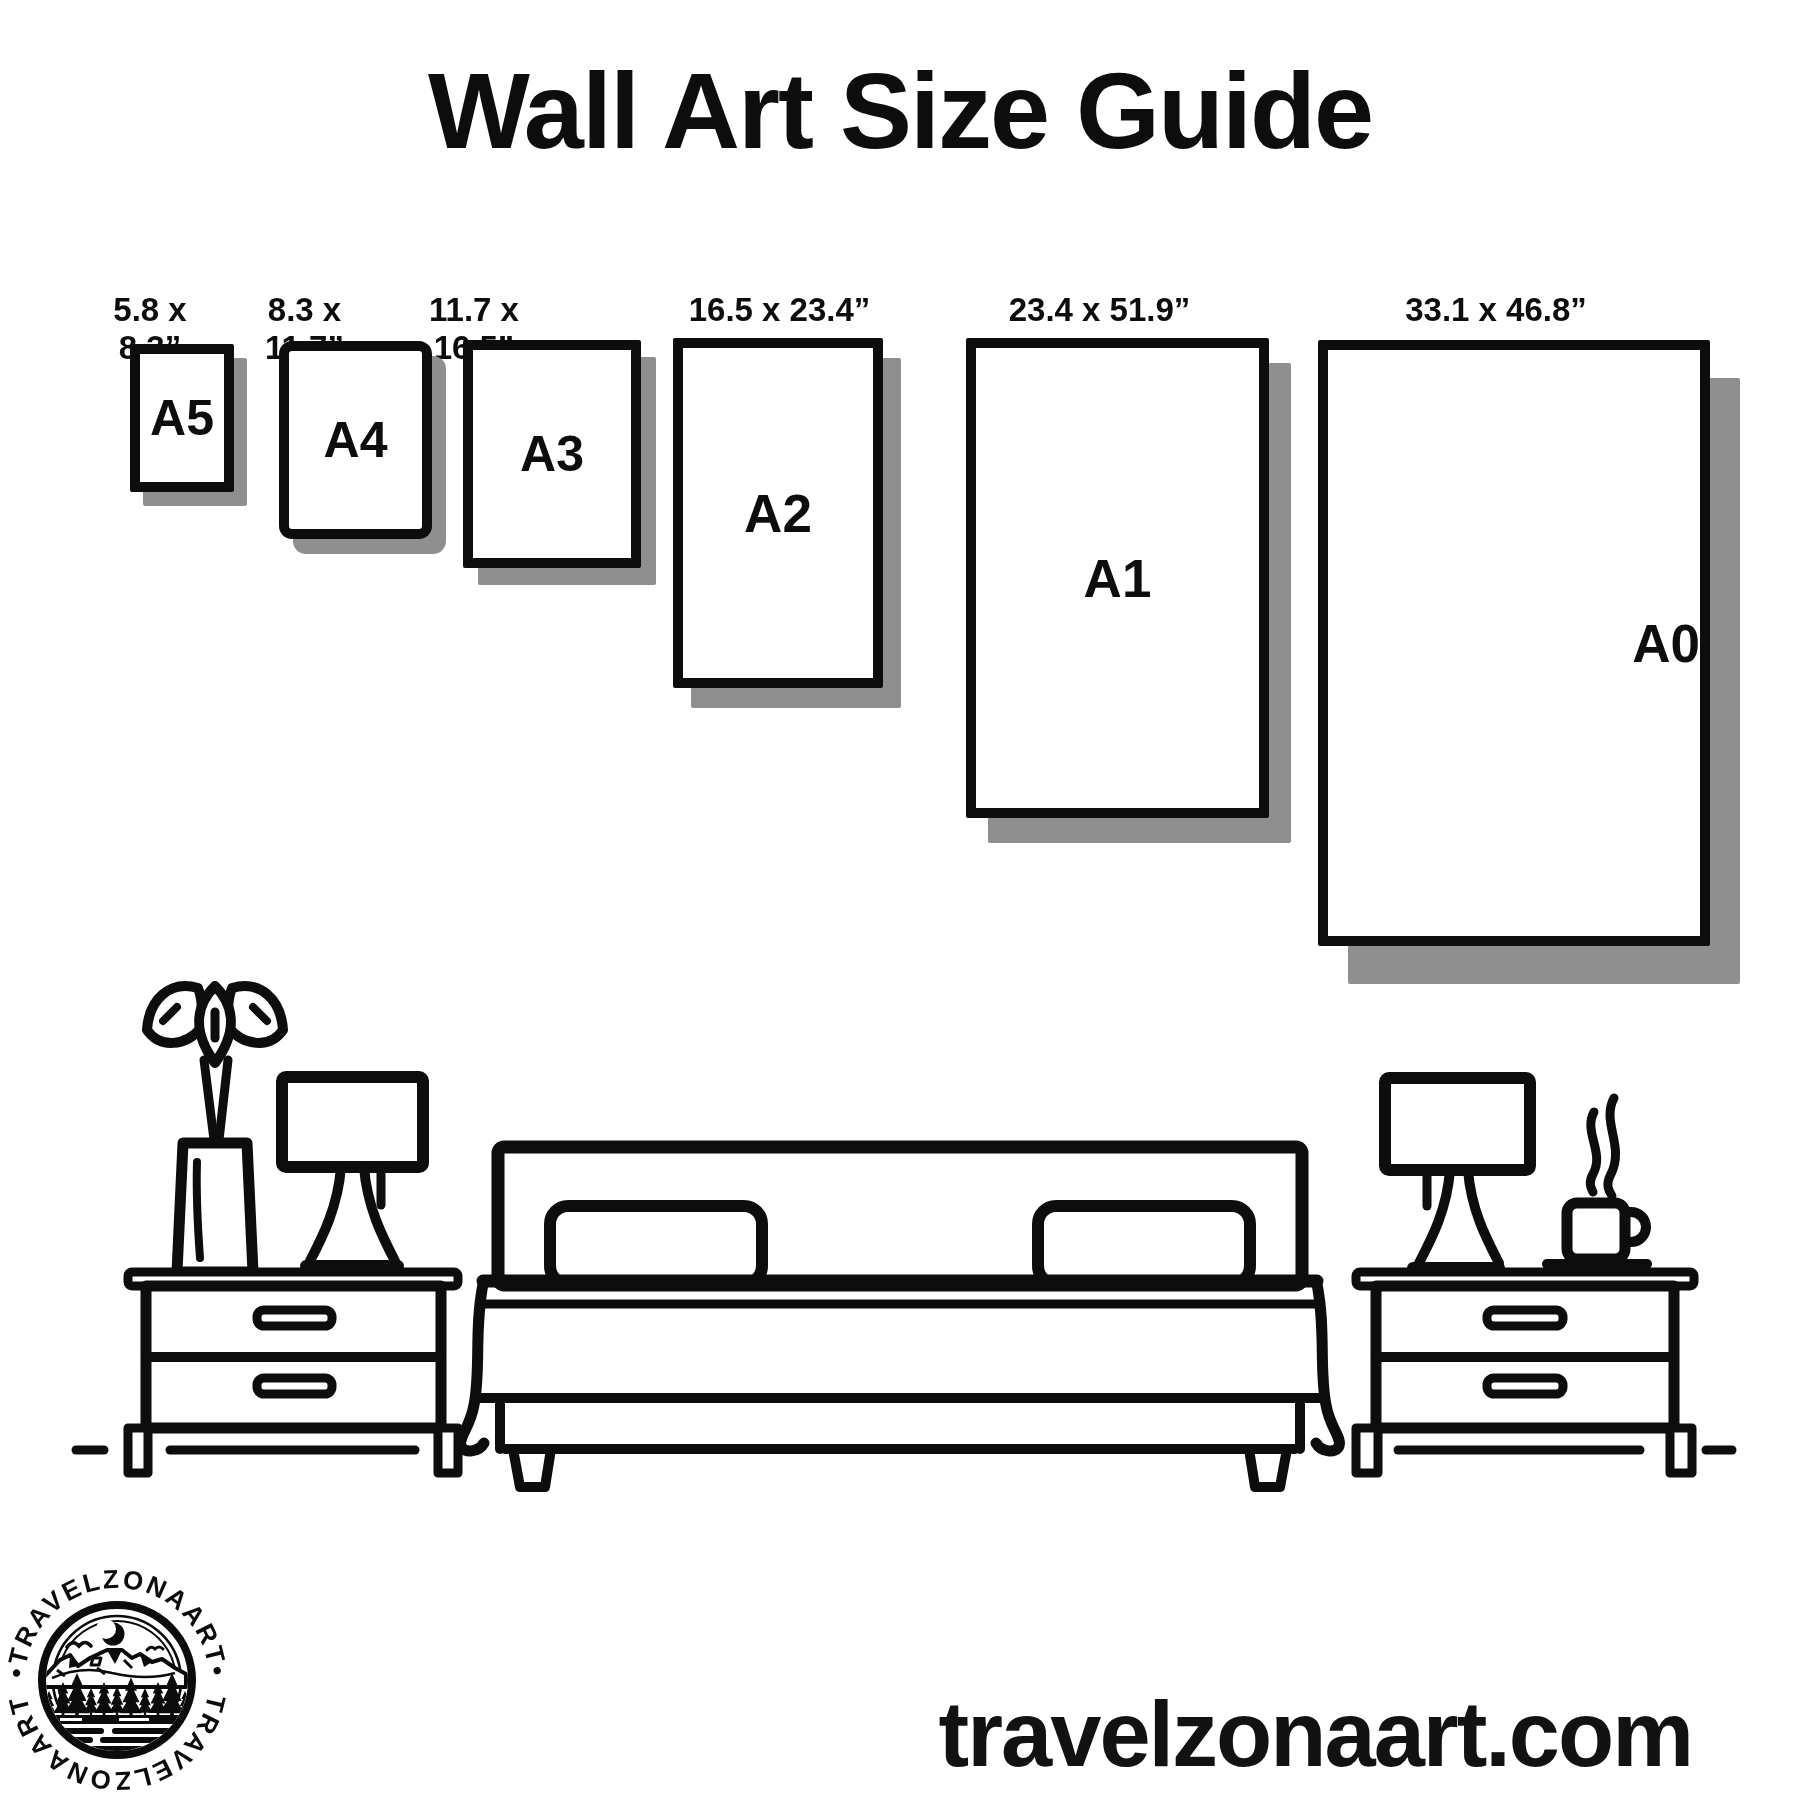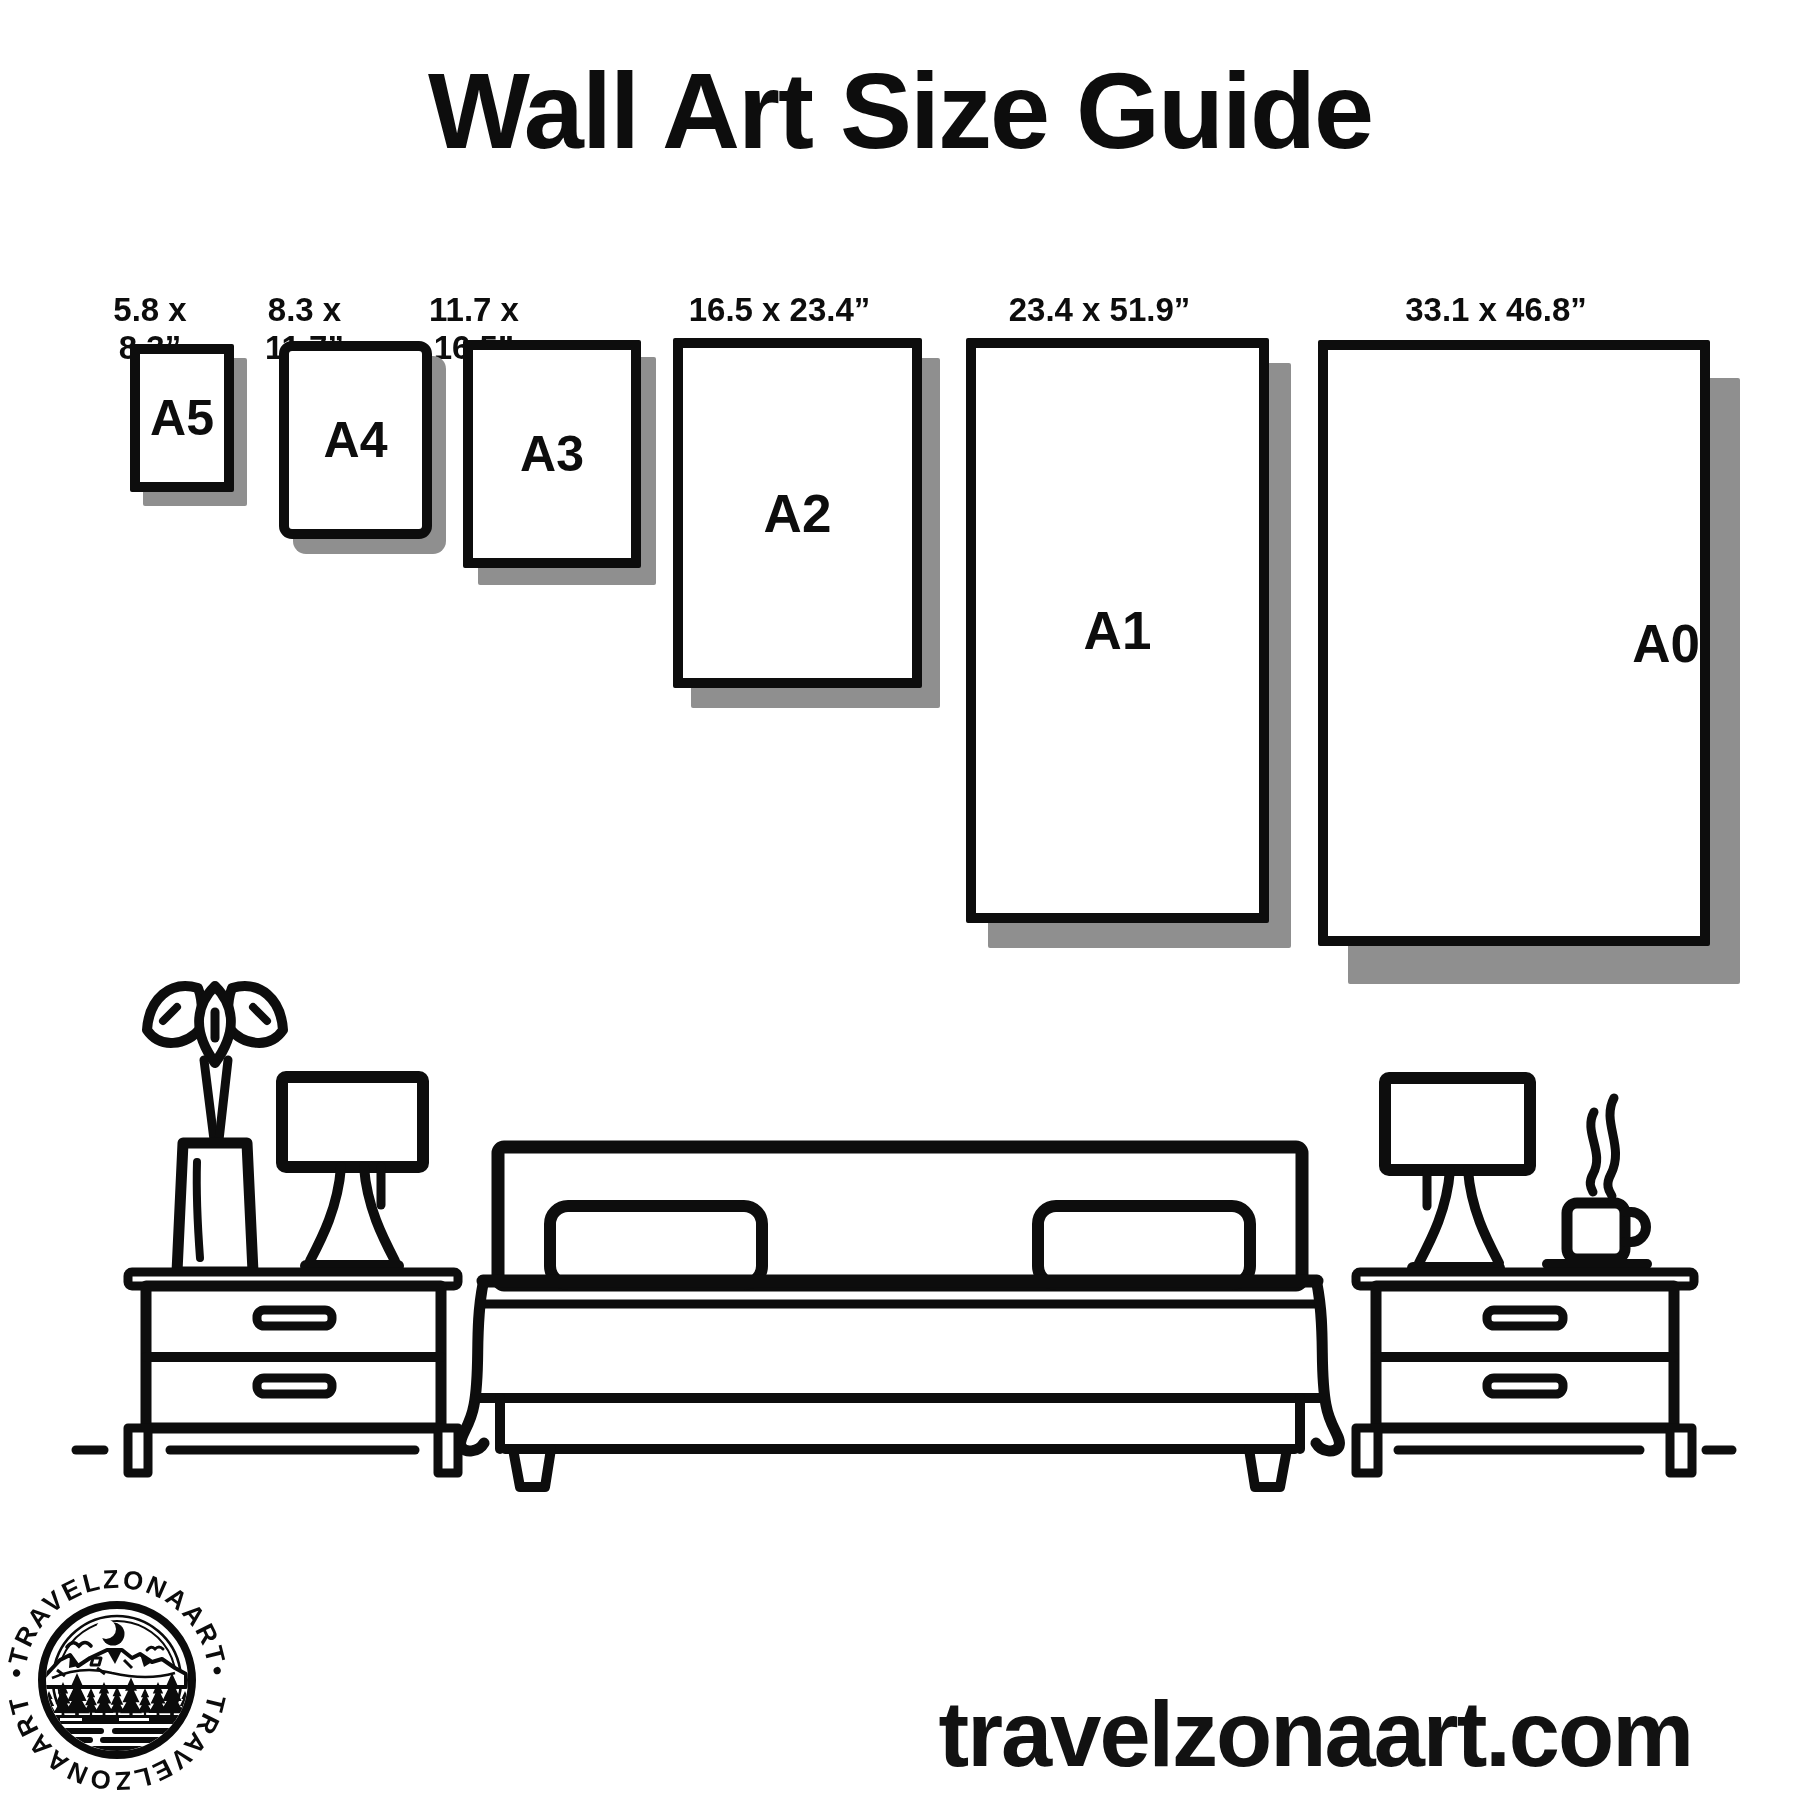--- a/index.html
+++ b/index.html
@@ -9,22 +9,22 @@
          font-size:108px;font-weight:800;letter-spacing:-2px;color:#0d0d0d;}
   
   .frame{position:absolute;box-sizing:border-box;background:#ffffff;border:10px solid #0d0d0d;
          border-radius:2px;display:flex;align-items:center;justify-content:center;margin-left:18px;}
   .frame-letter{font-size:50px;font-weight:700;color:#0d0d0d;letter-spacing:0;}
   .size-label{position:absolute;top:291px;height:38px;line-height:38px;text-align:center;
               font-size:33px;font-weight:700;color:#0d0d0d;}
   .f-a5{left:112px;top:344px;width:104px;height:148px;box-shadow:13px 14px 0 #8f8f8f;}
   .f-a4{left:261px;top:341px;width:153px;height:198px;box-shadow:14px 15px 0 #8f8f8f;border-radius:13px;}
   .f-a3{left:445px;top:340px;width:178px;height:228px;box-shadow:15px 17px 0 #8f8f8f;}
-  .f-a2{left:655px;top:338px;width:249px;height:350px;box-shadow:18px 20px 0 #8f8f8f;}
-  .f-a1{left:948px;top:338px;width:303px;height:585px;box-shadow:22px 25px 0 #8f8f8f;}
+  .f-a2{left:655px;top:338px;width:210px;height:350px;box-shadow:18px 20px 0 #8f8f8f;}
+  .f-a1{left:948px;top:338px;width:303px;height:480px;box-shadow:22px 25px 0 #8f8f8f;}
   .f-a0{left:1300px;top:340px;width:392px;height:606px;box-shadow:30px 38px 0 #8f8f8f;justify-content:flex-end;}
   .l-a5{left:98px;width:104px;}
   .l-a4{left:228px;width:153px;}
   .l-a3{left:385px;width:178px;}
   .l-a2{left:655px;width:249px;}
   .l-a1{left:948px;width:303px;}
   .l-a0{left:1300px;width:392px;}
   .f-a0 .frame-letter,.f-a1 .frame-letter,.f-a2 .frame-letter{font-size:53px;}
   
   #scene{position:absolute;left:0;top:960px;width:1800px;height:560px;}

